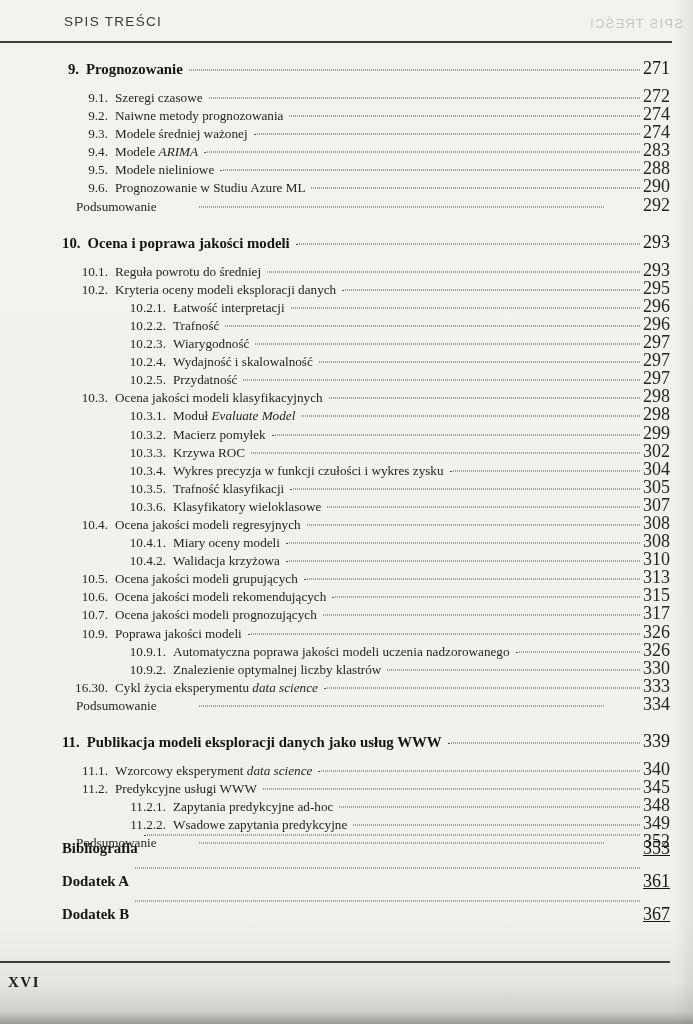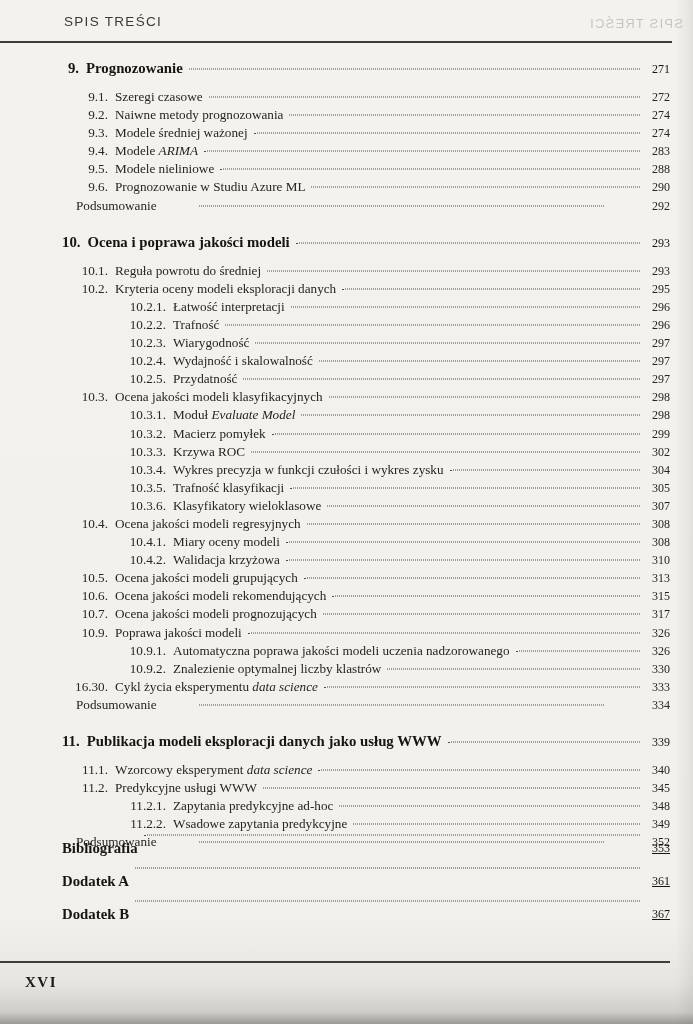--- a/index.html
+++ b/index.html
@@ -16,38 +16,38 @@
     position:absolute;top:16px;right:10px;transform:scaleX(-1);
     font-family:"Liberation Sans",sans-serif;font-size:13px;letter-spacing:1.2px;
     color:#9b988f;opacity:.5;filter:blur(.6px);
   }
   .running-head{
     position:absolute;left:64px;top:14px;
     font-family:"Liberation Sans",sans-serif;font-size:13.5px;letter-spacing:1.3px;color:#3a3834;
   }
   .header-rule{position:absolute;left:0;top:41px;width:672px;height:2px;background:#3e3d39;}
   .footer-rule{position:absolute;left:0;top:961px;width:670px;height:2px;background:#3e3d39;}
-  .footer-page-num{position:absolute;left:25px;top:974px;font-size:15px;font-weight:bold;
+  .footer-page-num{position:absolute;left:8px;top:974px;font-size:15px;font-weight:bold;
     letter-spacing:1.5px;color:#1c1b18;}
 
   .toc{position:absolute;left:62px;top:58px;width:608px;}
   .backmatter{position:absolute;left:62px;top:838px;width:608px;}
 
   .toc-row{display:flex;align-items:baseline;font-size:13.2px;line-height:17.1px;}
   .lvl1{font-size:14.8px;font-weight:bold;line-height:20px;margin:17px 0 9px 0;color:#161511;}
   .toc-section:first-child .lvl1{margin-top:0;}
   .num{display:inline-block;text-align:right;margin-right:7px;white-space:nowrap;}
   .lvl1 .num{min-width:17px;}
   .lvl2 .num{min-width:46px;}
   .lvl3 .num{min-width:104px;}
   .nonum{padding-left:14px;gap:36px;}
   .ttl{white-space:nowrap;}
   .dots{flex:1;min-width:16px;margin:0 3px 0 6px;border-bottom:1.8px dotted #4c4b46;
     transform:translateY(-3.5px);}
-  .pg{min-width:27px;text-align:right;font-weight:normal;font-size:12px;}
+  .pg{min-width:27px;text-align:right;font-weight:normal;font-size:18px;}
 
   .bm-row{display:flex;align-items:flex-start;font-size:14.8px;font-weight:bold;
     line-height:20px;margin-bottom:13px;color:#161511;}
   .bm-row .pg{font-weight:normal;text-decoration:underline;}
 </style>
 </head>
 <body>
 
 <div class="page">
   <div class="ghost-header">SPIS TREŚCI</div>

